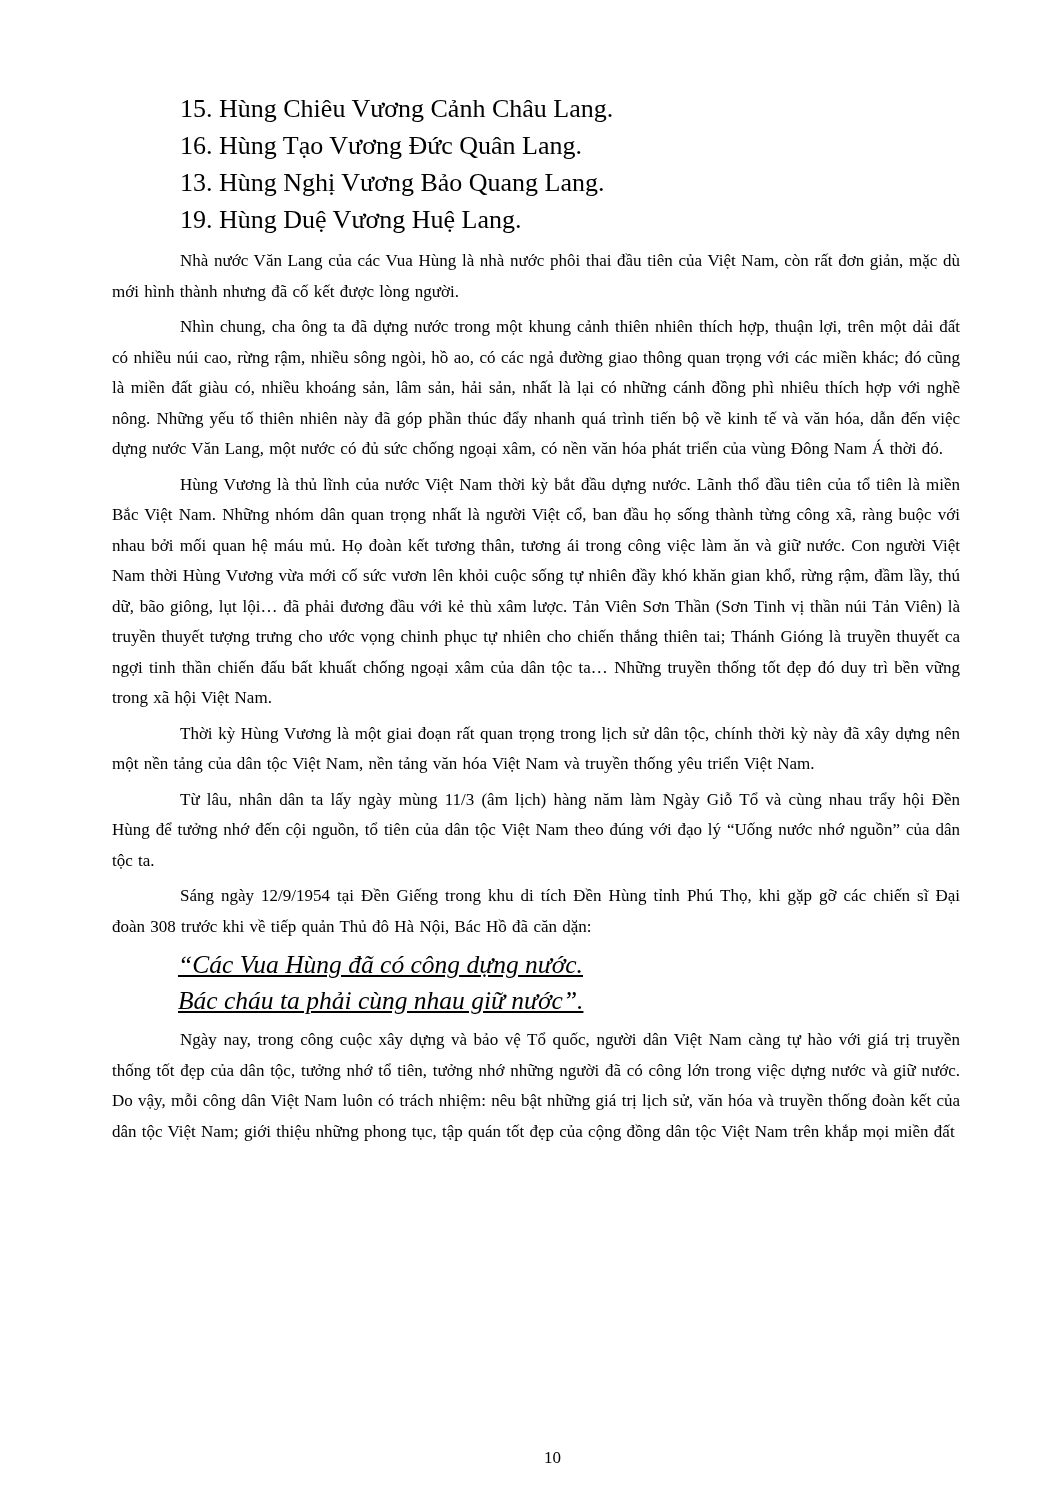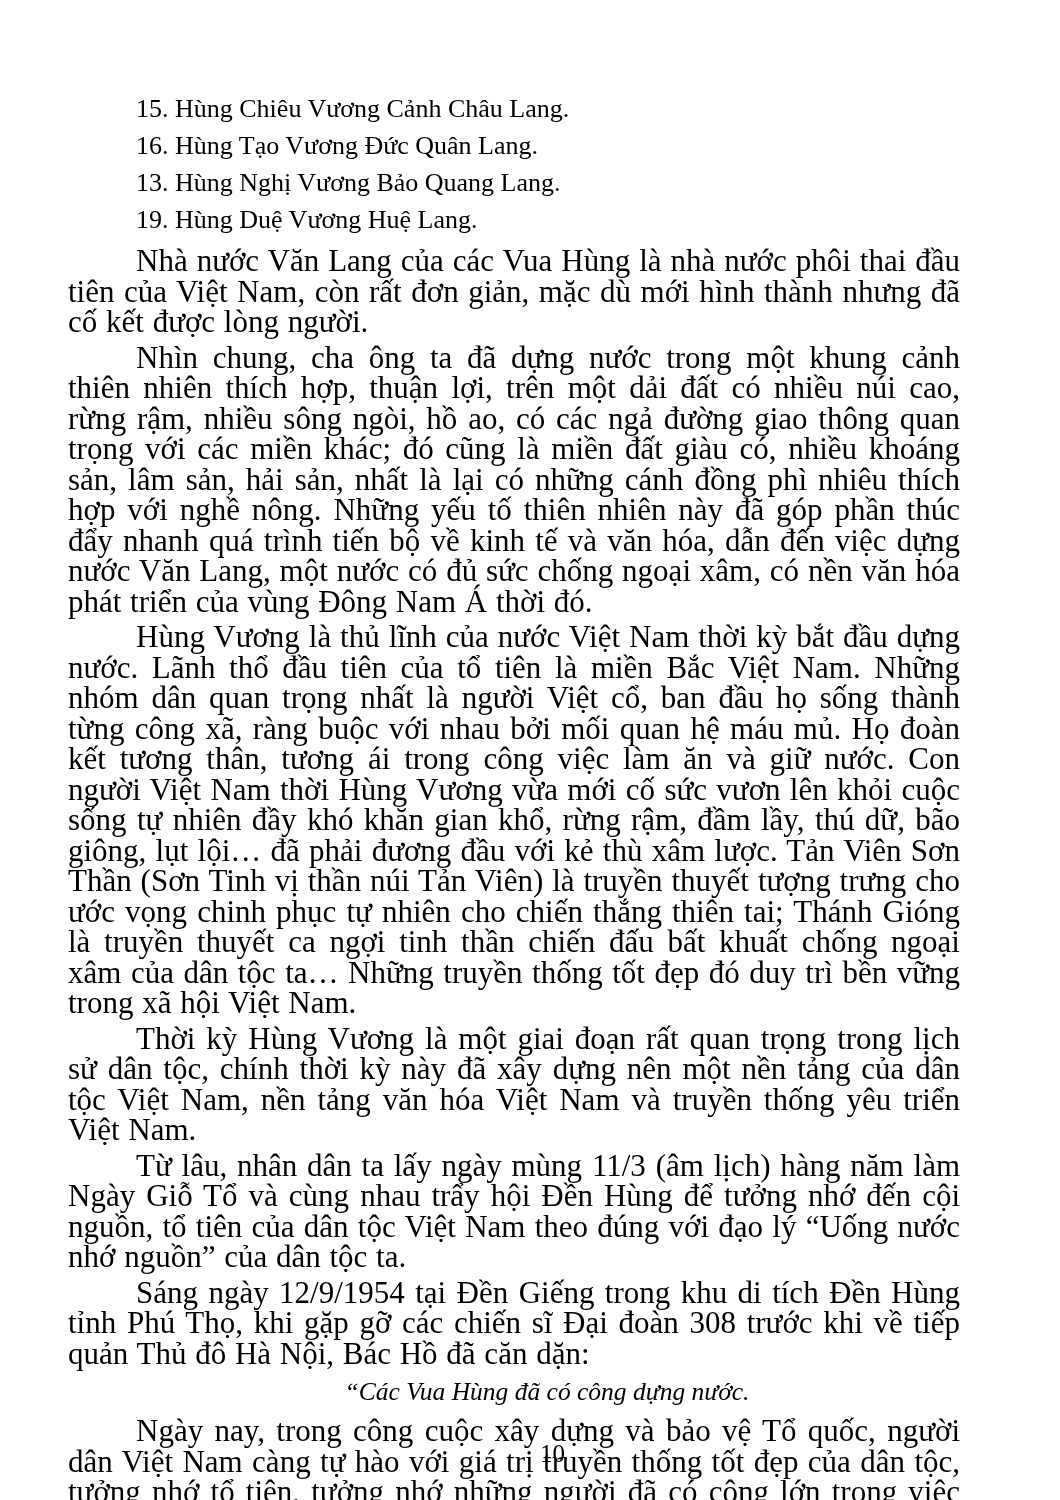--- a/index.html
+++ b/index.html
@@ -12,56 +12,56 @@
     height: 1500px;
     color: #000000;
     font-family: "Liberation Serif", "DejaVu Serif", serif;
     overflow: hidden;
   }
   .page {
     position: relative;
     box-sizing: border-box;
     width: 1060px;
     height: 1500px;
-    padding: 90px 100px 0 68px;
+    padding: 90px 100px 0 112px;
   }
   .king-list {
     margin-bottom: 8px;
   }
   .list-item {
     font-size: 26px;
     line-height: 37px;
     padding-left: 68px;
     text-align: left;
     white-space: nowrap;
   }
   .para {
-    font-size: 31px;
+    font-size: 17px;
     line-height: 30.5px;
     text-align: justify;
     text-indent: 68px;
     margin: 0 0 5px 0;
     word-spacing: 1px;
   }
   .italic {
   }
   .quote {
     font-style: italic;
     font-size: 25.5px;
     line-height: 36px;
-    text-align: center;
     margin: 2px 0 6px 66px;
+    text-decoration: underline;
   }
   .page-number {
     position: absolute;
     left: 145px;
     right: 100px;
     bottom: 32px;
     text-align: center;
-    font-size: 25px;
+    font-size: 17px;
   }
 </style>
 </head>
 <body>
 
 <div class="page">
 
   <div class="king-list">
     <div class="list-item">15. Hùng Chiêu Vương Cảnh Châu Lang.</div>
     <div class="list-item">16. Hùng Tạo Vương Đức Quân Lang.</div>
@@ -76,19 +76,20 @@
   <p class="para">Hùng Vương là thủ lĩnh của nước Việt Nam thời kỳ bắt đầu dựng nước. Lãnh thổ đầu tiên của tổ tiên là miền Bắc Việt Nam. Những nhóm dân quan trọng nhất là người Việt cổ, ban đầu họ sống thành từng công xã, ràng buộc với nhau bởi mối quan hệ máu mủ. Họ đoàn kết tương thân, tương ái trong công việc làm ăn và giữ nước. Con người Việt Nam thời Hùng Vương vừa mới cố sức vươn lên khỏi cuộc sống tự nhiên đầy khó khăn gian khổ, rừng rậm, đầm lầy, thú dữ, bão giông, lụt lội… đã phải đương đầu với kẻ thù xâm lược. Tản Viên Sơn Thần (Sơn Tinh vị thần núi Tản Viên) là truyền thuyết tượng trưng cho ước vọng chinh phục tự nhiên cho chiến thắng thiên tai; Thánh Gióng là truyền thuyết ca ngợi tinh thần chiến đấu bất khuất chống ngoại xâm của dân tộc ta… Những truyền thống tốt đẹp đó duy trì bền vững trong xã hội Việt Nam.</p>
 
   <p class="para">Thời kỳ Hùng Vương là một giai đoạn rất quan trọng trong lịch sử dân tộc, chính thời kỳ này đã xây dựng nên một nền tảng của dân tộc Việt Nam, nền tảng văn hóa Việt Nam và truyền thống yêu triển Việt Nam.</p>
 
   <p class="para"><span>Từ lâu, nhân dân ta lấy ngày mùng 11/3 (âm lịch) hàng năm làm Ngày Giỗ Tổ và cùng nhau trẩy hội Đền Hùng để tưởng nhớ đến cội nguồn, tổ tiên của dân tộc Việt Nam theo đúng với đạo lý </span><span class="italic">“Uống nước nhớ nguồn”</span><span> của dân tộc ta.</span></p>
 
   <p class="para">Sáng ngày 12/9/1954 tại Đền Giếng trong khu di tích Đền Hùng tỉnh Phú Thọ, khi gặp gỡ các chiến sĩ Đại đoàn 308 trước khi về tiếp quản Thủ đô Hà Nội, Bác Hồ đã căn dặn:</p>
 
   <div class="quote">
     <div class="quote-line">“Các Vua Hùng đã có công dựng nước.</div>
+    <div class="quote-line">Bác cháu ta phải cùng nhau giữ nước”.</div>
   </div>
 
   <p class="para">Ngày nay, trong công cuộc xây dựng và bảo vệ Tổ quốc, người dân Việt Nam càng tự hào với giá trị truyền thống tốt đẹp của dân tộc, tưởng nhớ tổ tiên, tưởng nhớ những người đã có công lớn trong việc dựng nước và giữ nước. Do vậy, mỗi công dân Việt Nam luôn có trách nhiệm: nêu bật những giá trị lịch sử, văn hóa và truyền thống đoàn kết của dân tộc Việt Nam; giới thiệu những phong tục, tập quán tốt đẹp của cộng đồng dân tộc Việt Nam trên khắp mọi miền đất</p>
 
   <div class="page-number">10</div>
 
 </div>
 
 </body></html>

